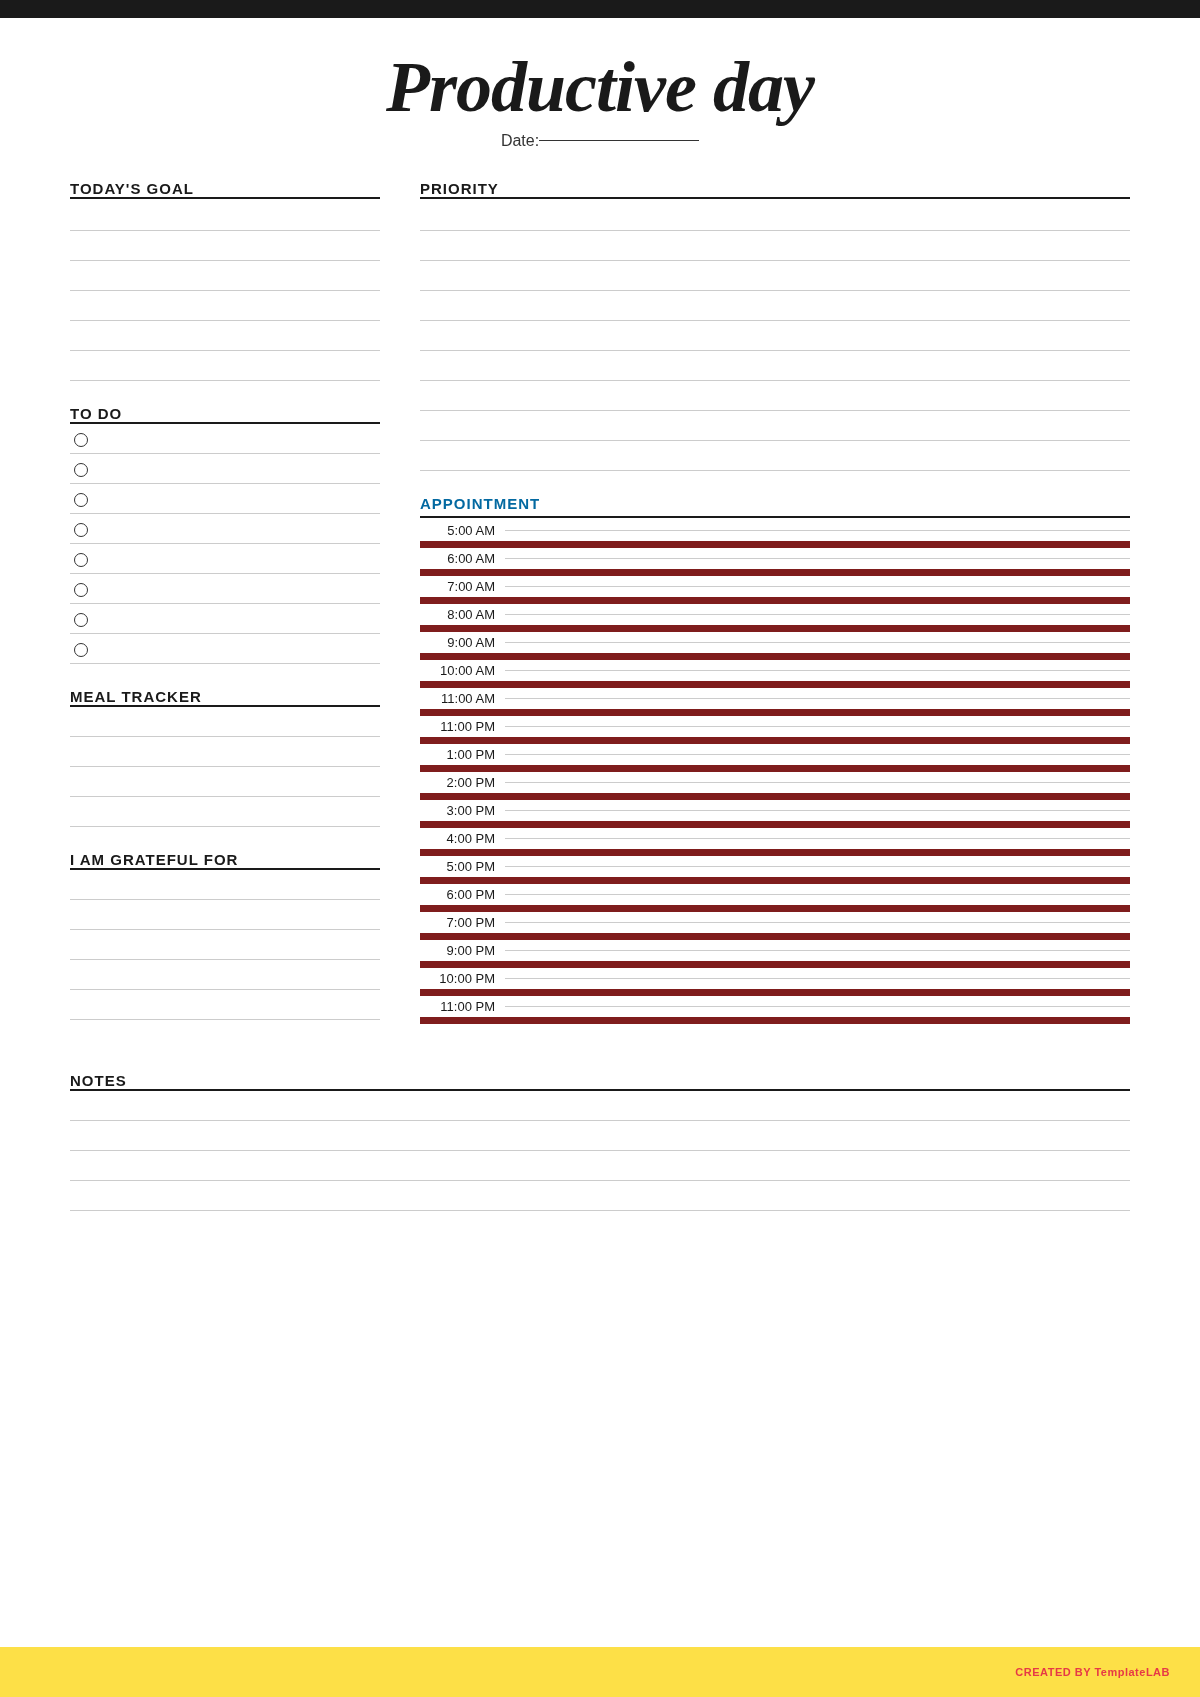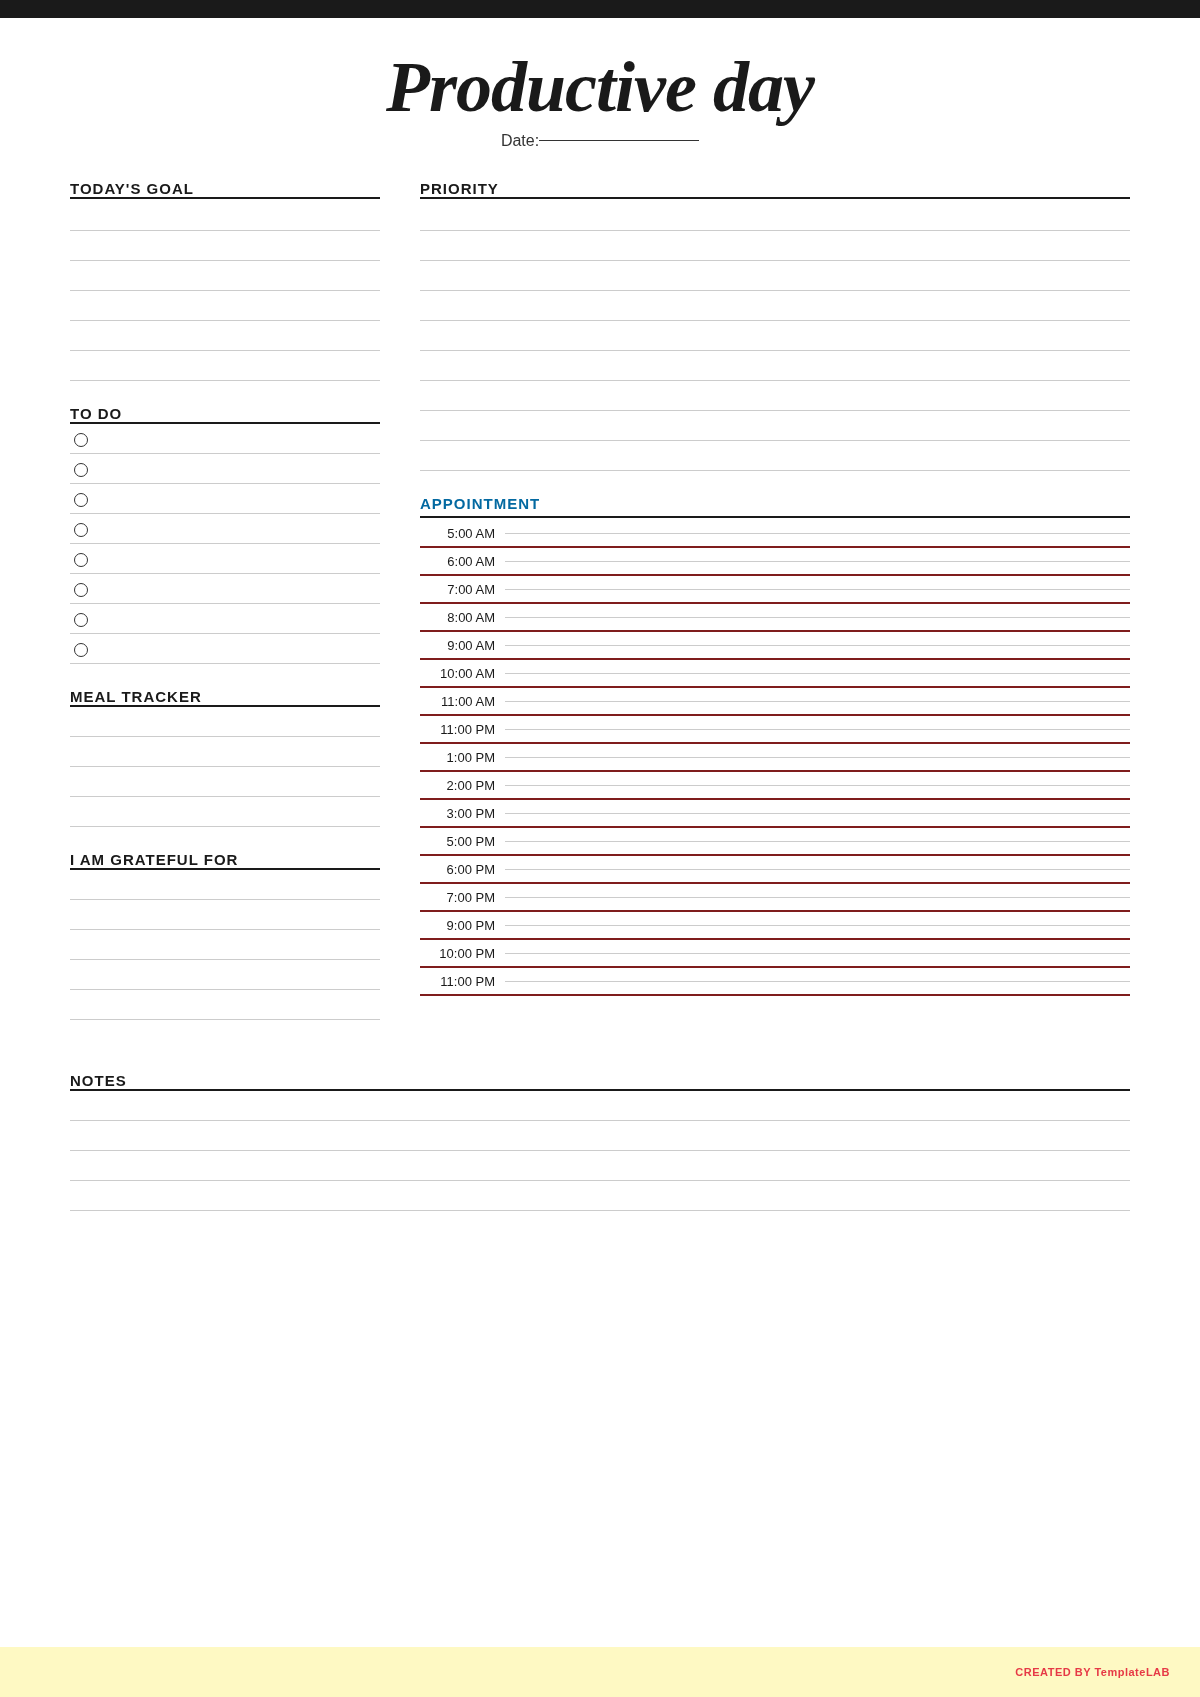--- a/index.html
+++ b/index.html
@@ -14,21 +14,21 @@
 
     .top-bar {
       width: 100%;
       height: 18px;
       background: #1a1a1a;
     }
 
     .bottom-bar {
       width: 100%;
       height: 50px;
-      background: #fef9c3;
+      background: #fde047;
       display: flex;
       align-items: center;
       justify-content: flex-end;
       padding-right: 30px;
       position: absolute;
       bottom: 0;
       left: 0;
     }
 
     .brand-text {
@@ -173,21 +173,21 @@
       border-bottom: 2px solid #1a1a1a;
       padding-bottom: 4px;
       margin-bottom: 2px;
       text-transform: uppercase;
     }
 
     .time-row {
       display: flex;
       align-items: center;
       height: 28px;
-      border-bottom: 2px solid #7f1d1d;
+      border-bottom: 7px solid #7f1d1d;
       gap: 10px;
     }
 
     .time-label {
       font-size: 13px;
       color: #1a1a1a;
       width: 75px;
       text-align: right;
       flex-shrink: 0;
     }
@@ -349,20 +349,24 @@
         </div>
         <div class="time-row">
           <span class="time-label">2:00 PM</span>
           <div class="time-line"></div>
         </div>
         <div class="time-row">
           <span class="time-label">3:00 PM</span>
           <div class="time-line"></div>
         </div>
         <div class="time-row">
+          <span class="time-label">4:00 PM</span>
+          <div class="time-line"></div>
+        </div>
+        <div class="time-row">
           <span class="time-label">5:00 PM</span>
           <div class="time-line"></div>
         </div>
         <div class="time-row">
           <span class="time-label">6:00 PM</span>
           <div class="time-line"></div>
         </div>
         <div class="time-row">
           <span class="time-label">7:00 PM</span>
           <div class="time-line"></div>

